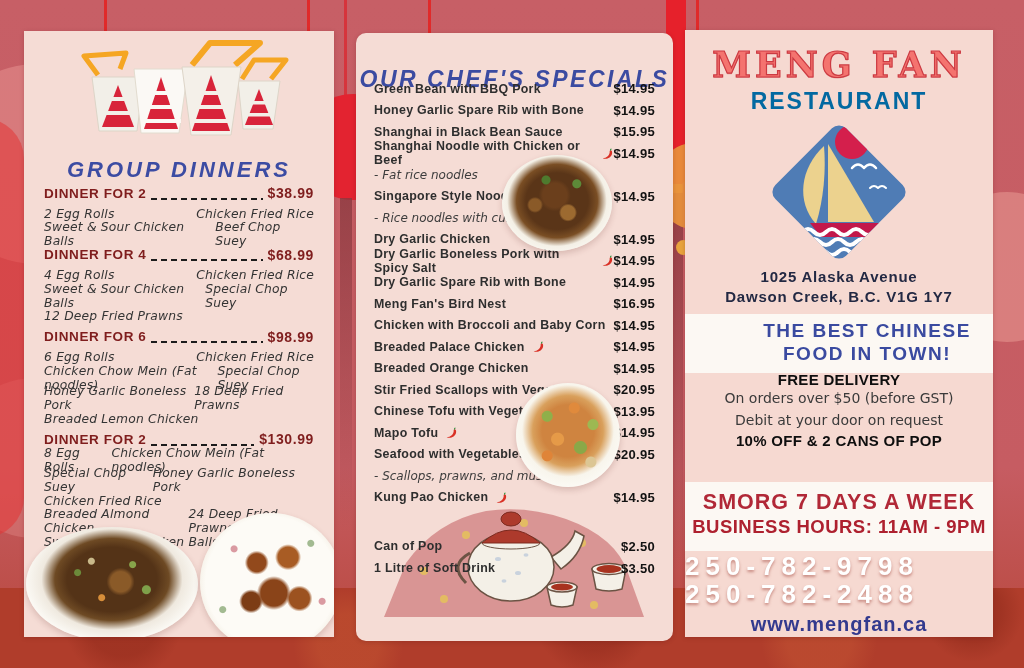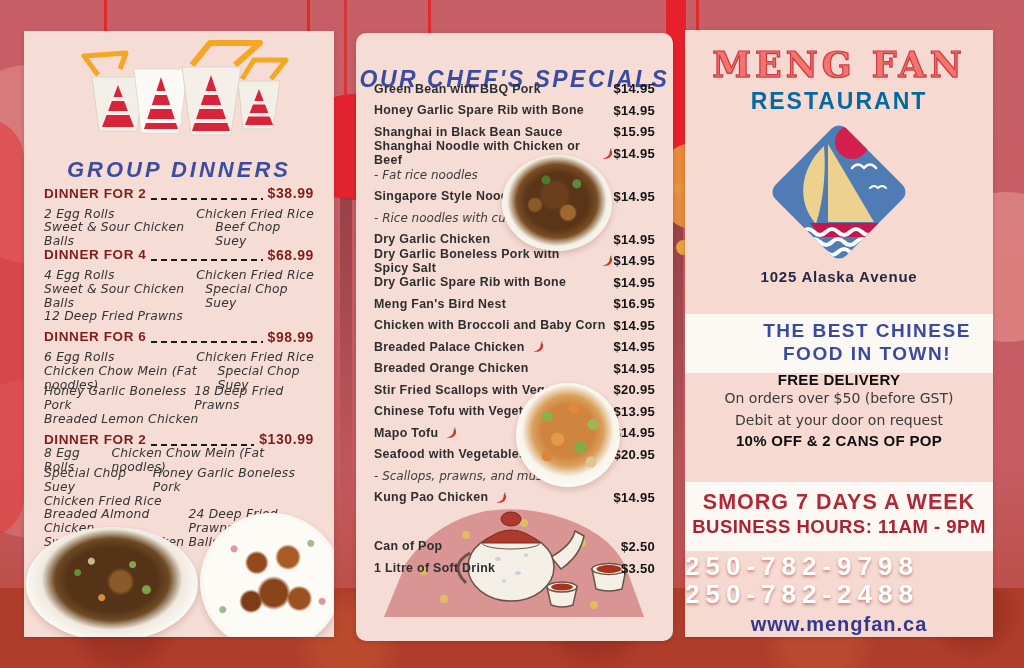--- a/index.html
+++ b/index.html
@@ -441,20 +441,21 @@
         <path d="M 46 107 L 118 107 L 105 121 L 57 121 Z" fill="#c2184a"></path>
         <g fill="none" stroke="#fff" stroke-width="4">
           <path d="M 14 116 Q 20 110 26 116 T 38 116 T 50 116 T 62 116 T 74 116 T 86 116 T 98 116 T 110 116 T 122 116 T 134 116"></path>
           <path d="M 20 126 Q 26 120 32 126 T 44 126 T 56 126 T 68 126 T 80 126 T 92 126 T 104 126 T 116 126 T 128 126"></path>
           <path d="M 26 136 Q 32 130 38 136 T 50 136 T 62 136 T 74 136 T 86 136 T 98 136 T 110 136 T 122 136"></path>
           <path d="M 36 146 Q 42 140 48 146 T 60 146 T 72 146 T 84 146 T 96 146 T 108 146"></path>
         </g>
       </g>
     </svg>
     <div class="addr addr1">1025 Alaska Avenue</div>
+    <div class="addr addr2">Dawson Creek, B.C. V1G 1Y7</div>
     <div class="band band-tagline">
       <div class="tagline-line">THE BEST CHINESE</div>
       <div class="tagline-line">FOOD IN TOWN!</div>
     </div>
     <div id="offers">
         <div class="offer-line offer-bold">FREE DELIVERY</div>
         <div class="offer-line">On orders over $50 (before GST)</div>
         <div class="offer-line">Debit at your door on request</div>
         <div class="offer-line offer-bold">10% OFF &amp; 2 CANS OF POP</div>
       </div>

